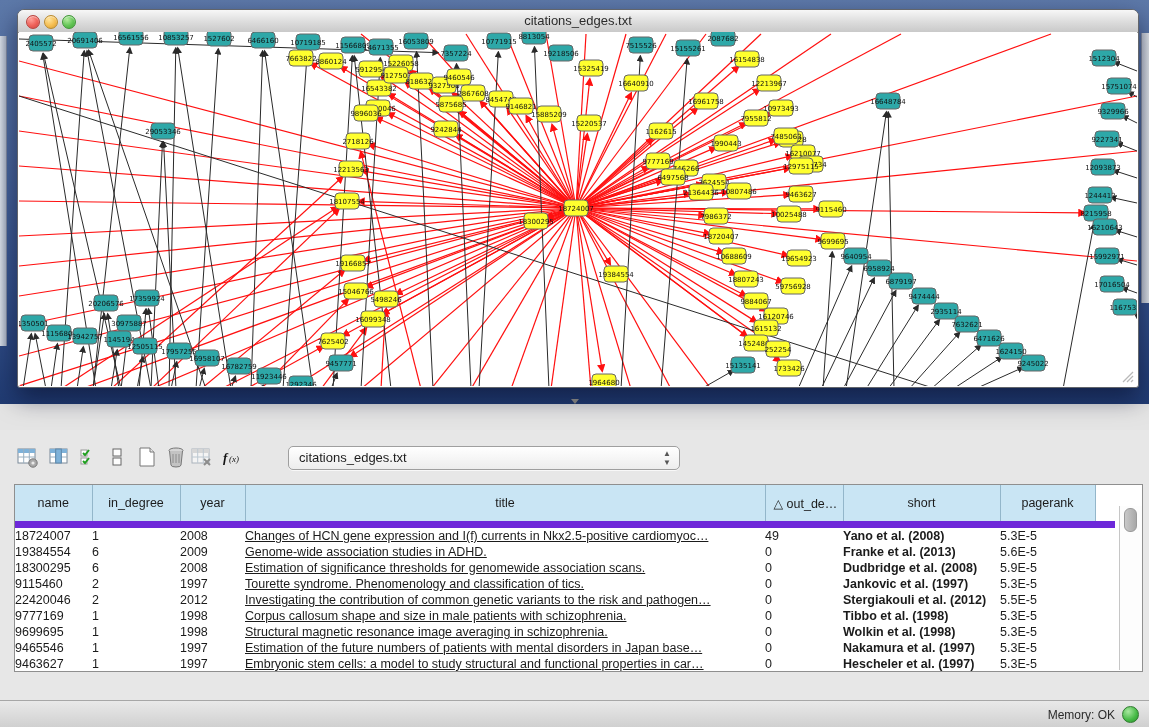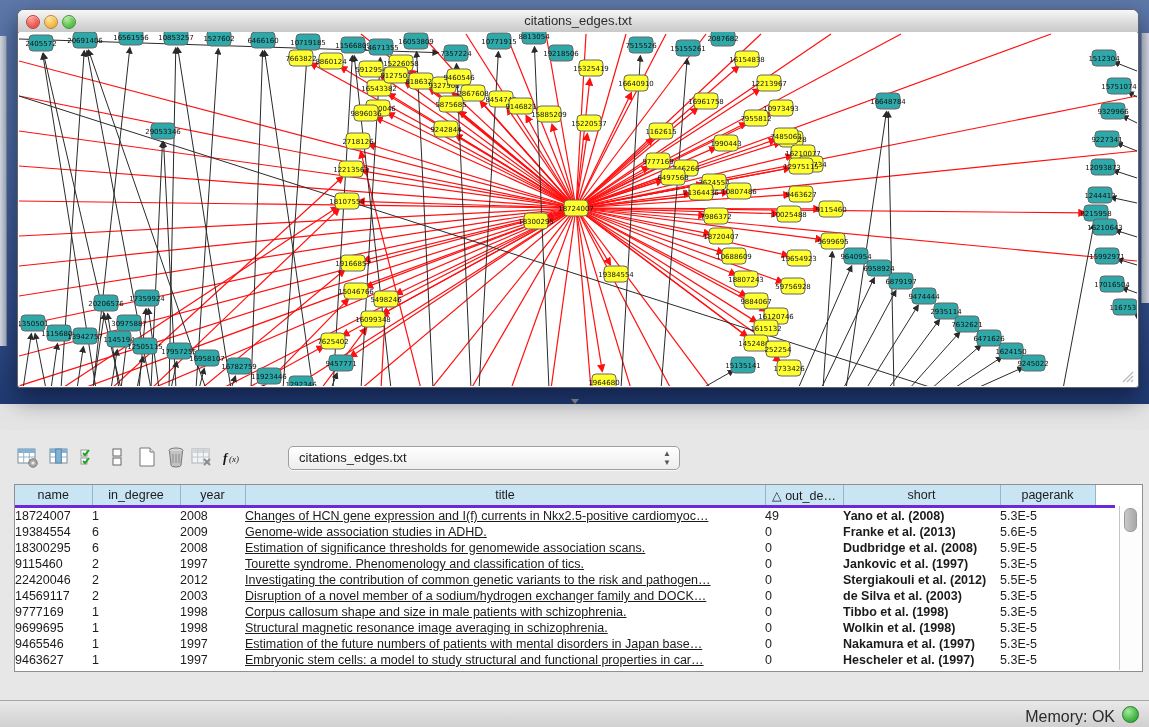--- a/index.html
+++ b/index.html
@@ -49,41 +49,41 @@
   .tbtn{position:absolute;top:0;width:26px;height:26px;}
   .tbtn svg{display:block;}
   .combo{position:absolute;left:288px;top:2px;width:390px;height:22px;border:1px solid #9f9f9f;border-radius:5px;
     background:linear-gradient(180deg,#ffffff,#ededed);box-shadow:0 1px 0 rgba(255,255,255,.7);}
   .combo .val{position:absolute;left:10px;top:3px;font-size:13px;color:#1d1d1d;}
   .combo .steppers{position:absolute;right:8px;top:2px;font-size:8px;color:#555;line-height:9px;text-align:center;}
 
   
   .grid-wrap{position:absolute;left:14px;top:54px;width:1127px;height:186px;border:1px solid #8f8f8f;background:#fff;}
   table.grid{border-collapse:collapse;table-layout:fixed;width:1100px;font-size:12.5px;color:#1b1b1b;}
-  table.grid th{height:20px;background:#c9e5f4;border-right:1px solid #93b6ca;border-bottom:3px solid #6d28d9;
-    font-weight:normal;font-size:12.5px;text-align:center;padding:0;overflow:hidden;white-space:nowrap;}
+  table.grid th{height:20px;background:#c9e5f4;border-right:1px solid #93b6ca;border-bottom:7px solid #6d28d9;
+    font-weight:normal;font-size:12.5px;text-align:center;padding:8px;overflow:hidden;white-space:nowrap;}
   table.grid th.filler{background:#fff;border-right:none;}
   table.grid td{height:16px;padding:0;white-space:nowrap;overflow:hidden;}
   td.c0{padding-left:4px;} td.c1{padding-left:6px;} td.c2{padding-left:6px;}
   td.c3{padding-left:33px;text-decoration:underline;} td.c4{padding-left:8px;} td.c5{padding-left:8px;font-weight:bold;} td.c6{padding-left:4px;}
   .vsb{position:absolute;right:0;top:21px;width:22px;height:164px;border-left:1px solid #c6c6c6;background:#fdfdfd;}
   .vsb .thumb{position:absolute;left:4px;top:2px;width:11px;height:22px;border-radius:6px;
     background:linear-gradient(90deg,#c9c9c9,#a8a8a8);border:1px solid #9a9a9a;}
 
   
   .segs{position:absolute;left:428px;top:245px;height:19px;display:inline-flex;border:1px solid #9a9a9a;border-radius:4px;
     overflow:hidden;background:#fff;box-shadow:0 1px 1px rgba(0,0,0,.15);margin-top:45px;}
   .seg{font-size:13px;color:#1c1c1c;line-height:19px;padding:0 13px;border-right:1px solid #ababab;background:linear-gradient(180deg,#ffffff,#f0f0f0);}
   .seg:last-child{border-right:none;}
   .seg.sel{background:linear-gradient(180deg,#9c9c9c,#868686);color:#e9e9e9;}
 
   
   .statusbar{position:absolute;left:0;top:700px;width:1149px;height:27px;
     background:linear-gradient(180deg,#e9e9e9,#cfcfcf);border-top:1px solid #a7a7a7;}
-  .mem{position:absolute;right:34px;top:7px;font-size:16px;color:#2b2b2b;margin-left:40px;}
+  .mem{position:absolute;right:34px;top:7px;font-size:12px;color:#2b2b2b;margin-left:40px;}
   .memdot{position:absolute;right:10px;top:5px;width:15px;height:15px;border-radius:50%;
     background:radial-gradient(circle at 35% 30%,#a8e8a0,#44b944 60%,#2f8f2f);border:1px solid #2f7a2f;}
 </style>
 </head>
 <body>
 
 <div id="stage">
 
   <div class="desktop">
     <div class="edge-strip-left"></div>
@@ -915,30 +915,20 @@
               <td class="c0">22420046</td>
               <td class="c1">2</td>
               <td class="c2">2012</td>
               <td class="c3">Investigating the contribution of common genetic variants to the risk and pathogen…</td>
               <td class="c4">0</td>
               <td class="c5">Stergiakouli et al. (2012)</td>
               <td class="c6">5.5E-5</td>
               <td></td>
             </tr>
             <tr>
-              <td class="c0">14569117</td>
-              <td class="c1">2</td>
-              <td class="c2">2003</td>
-              <td class="c3">Disruption of a novel member of a sodium/hydrogen exchanger family and DOCK…</td>
-              <td class="c4">0</td>
-              <td class="c5">de Silva et al. (2003)</td>
-              <td class="c6">5.3E-5</td>
-              <td></td>
-            </tr>
-            <tr>
               <td class="c0">9777169</td>
               <td class="c1">1</td>
               <td class="c2">1998</td>
               <td class="c3">Corpus callosum shape and size in male patients with schizophrenia.</td>
               <td class="c4">0</td>
               <td class="c5">Tibbo et al. (1998)</td>
               <td class="c6">5.3E-5</td>
               <td></td>
             </tr>
             <tr>

